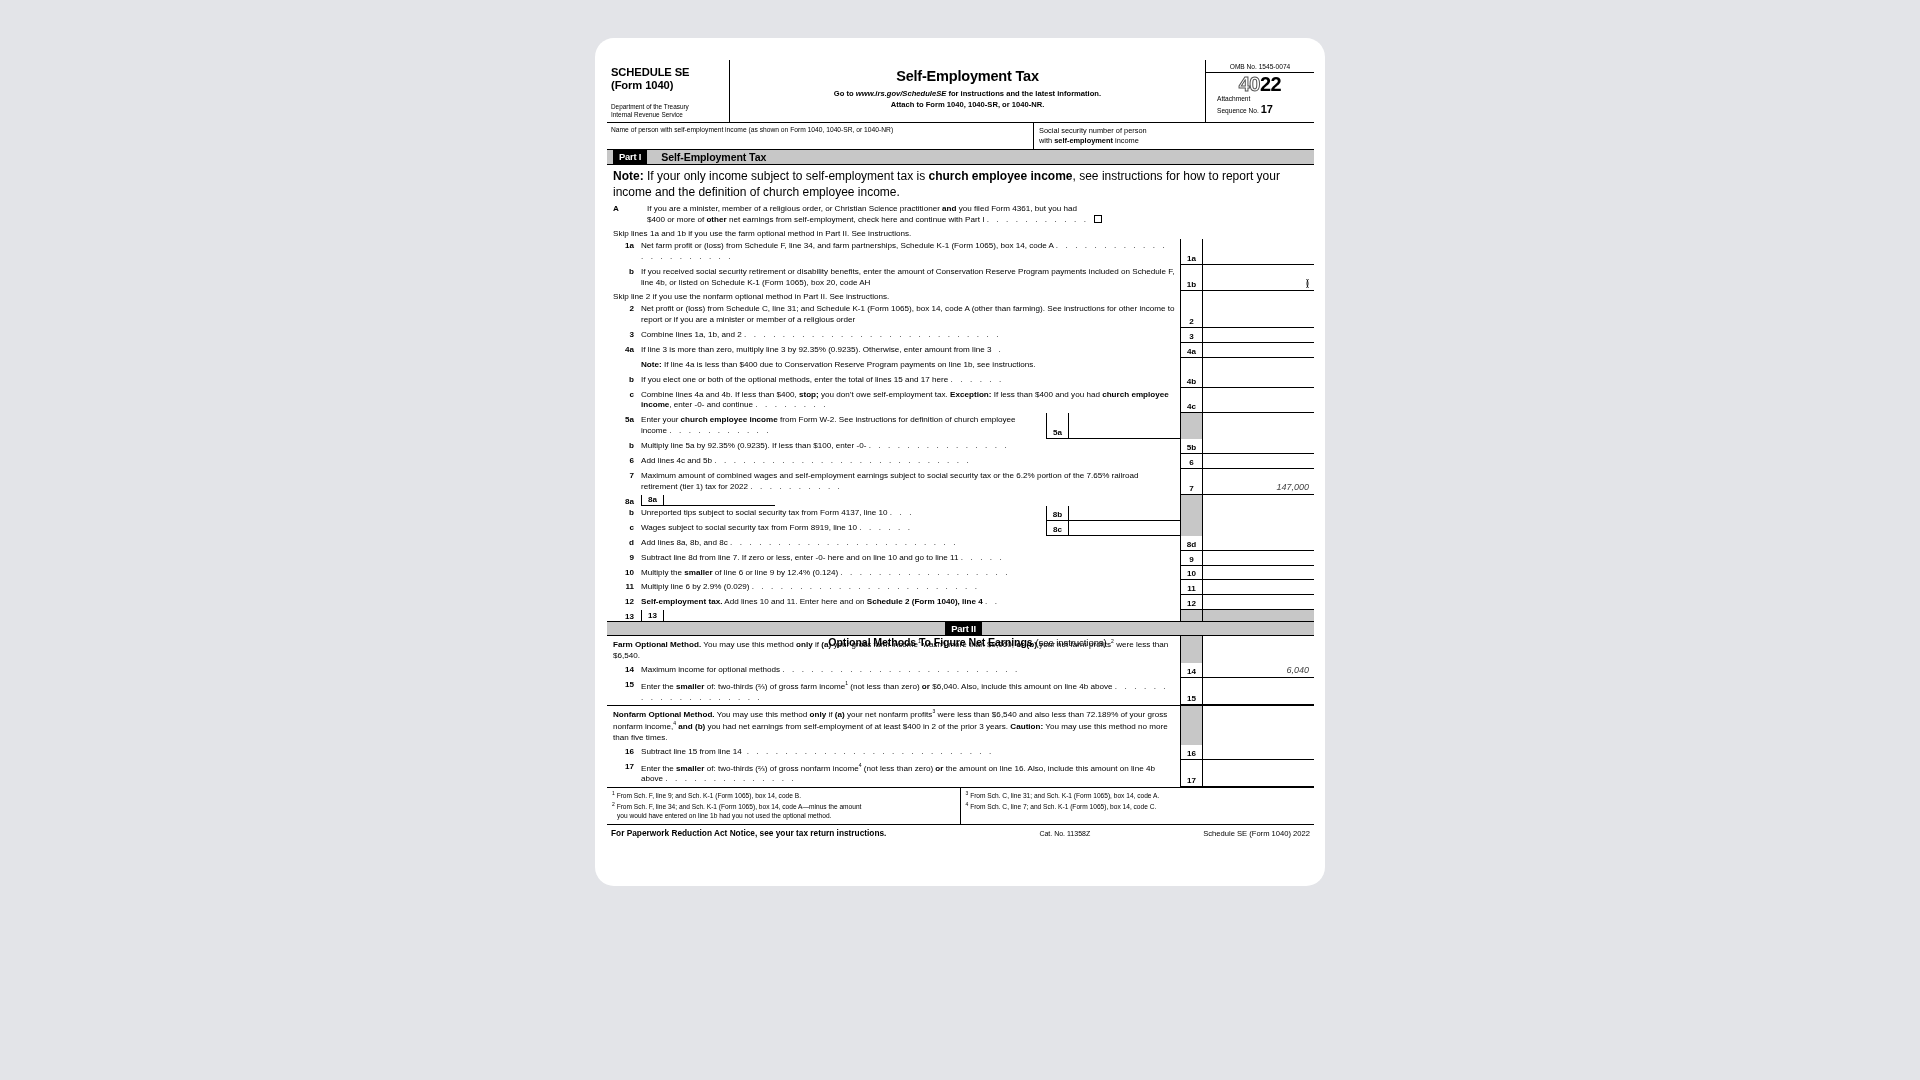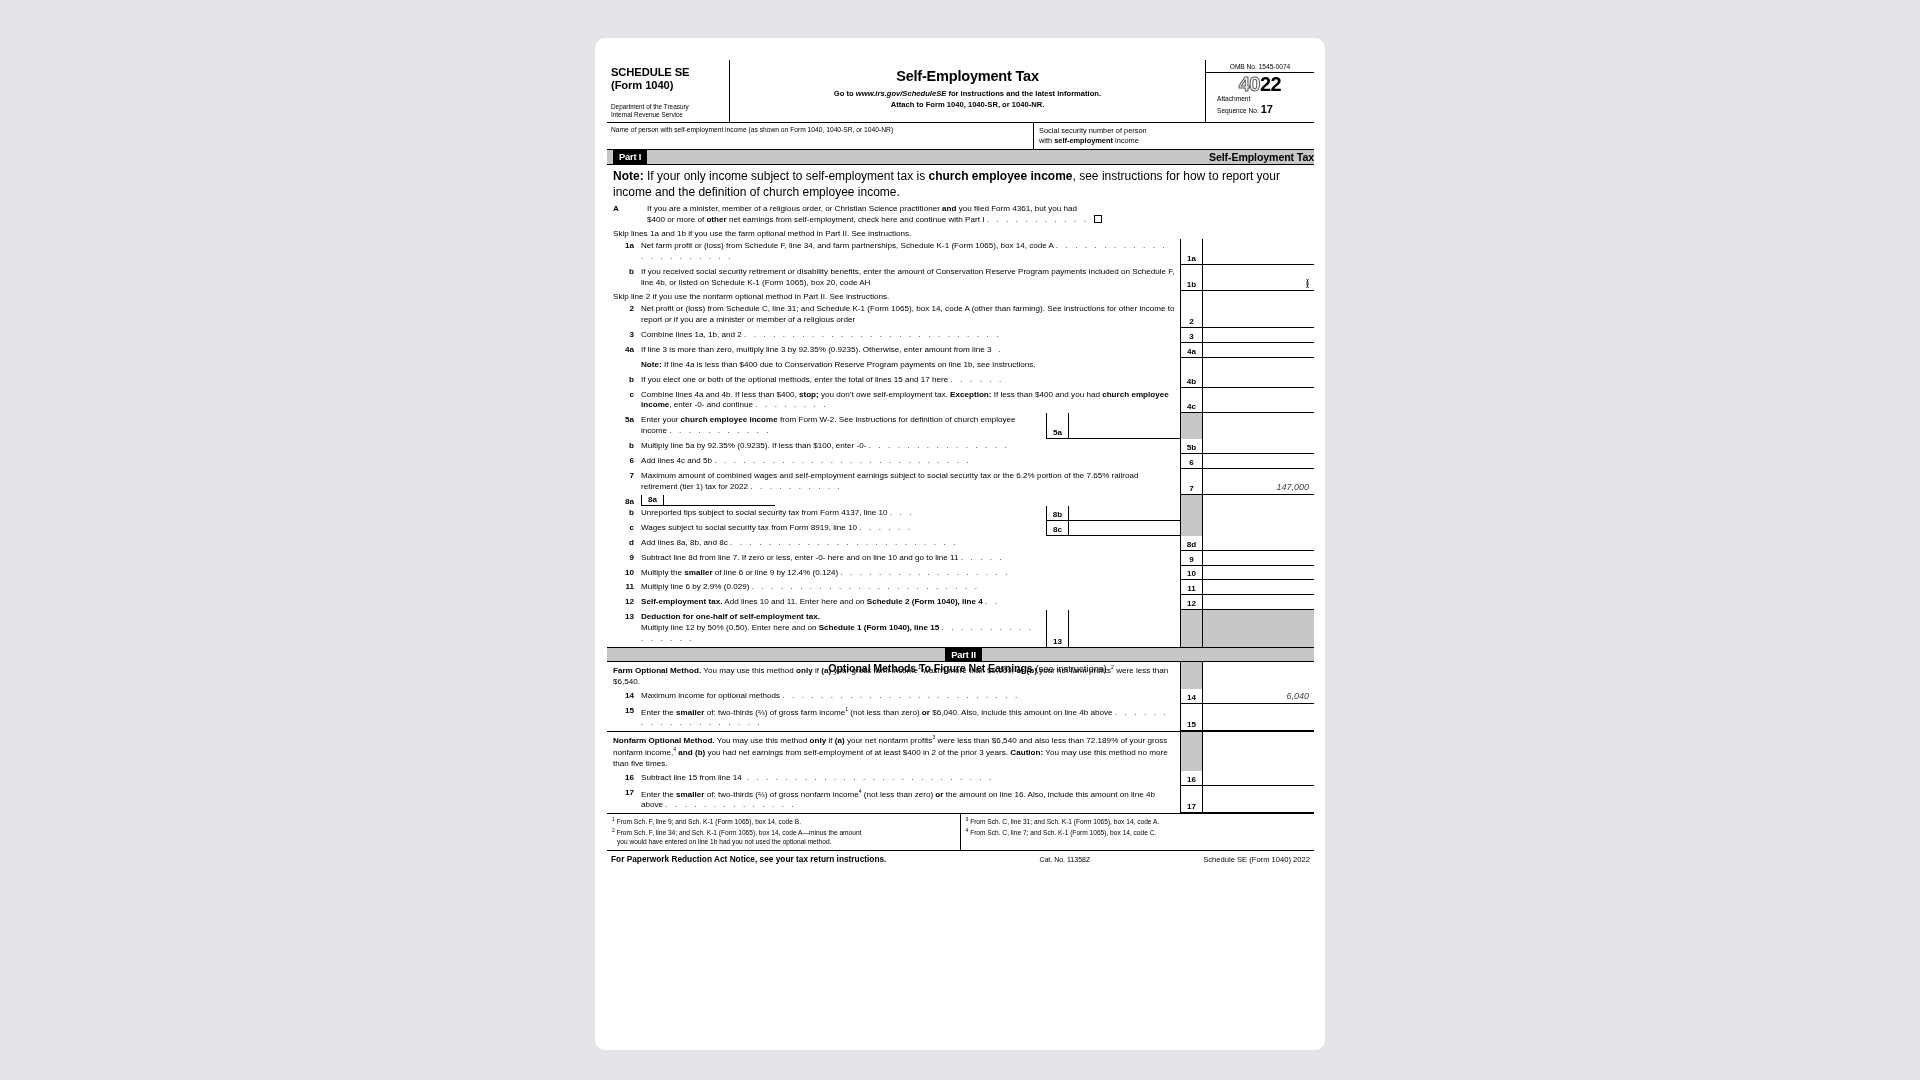--- a/index.html
+++ b/index.html
@@ -5,23 +5,23 @@
   * { box-sizing: border-box; margin: 0; padding: 0; }
   html, body {
     width: 1920px; height: 1080px;
     background: #e3e4e8;
     font-family: "Liberation Sans", sans-serif;
     overflow: hidden;
   }
   #page {
     position: absolute;
     left: 595px; top: 38px;
-    width: 730px; height: 1012px;
+    width: 730px; height: 848px;
     background: #ffffff;
-    border-radius: 10px;
+    border-radius: 19px;
     overflow: hidden;
   }
   #form {
     position: absolute;
     left: 12px; top: 22px;
     width: 707px;
     color: #000;
   }
 
   
@@ -63,21 +63,20 @@
   .namerow { display: flex; border-bottom: 1.6px solid #000; }
   .name-l { flex: 1 1 auto; padding: 3px 4px 9px 4px; border-right: 1.3px solid #000; font-size: 6.7px; }
   .name-r { width: 280px; padding: 3px 4px 3px 5px; font-size: 7.4px; line-height: 1.35; }
 
   
   .partbar {
     display: flex; align-items: center;
     background: #c7c7c7;
     border-bottom: 1.6px solid #000;
     height: 15px;
-    justify-content: space-between;
   }
   .partbar .tag {
     background: #000; color: #fff; font-weight: bold; font-size: 9.4px;
     padding: 1px 6px 2px 6px; margin-left: 6px; letter-spacing: -0.2px;
   }
   .partbar .ttl { font-size: 10.6px; font-weight: bold; margin-left: 14px; letter-spacing: -0.1px; }
   .partbar .ttl .nrm { font-weight: normal; font-size: 9.6px; }
 
   
   .note-block { padding: 3px 4px 2px 6px; font-size: 12px; line-height: 1.35; }
@@ -560,26 +559,20 @@
           <span>12</span>
         </div>
     <div class="col-amt rule-b">
           <span></span>
         </div>
   </div>
 
   <div class="ln">
     <div class="ln-left">
       <div class="ln-no">13</div>
-      <div class="ln-tx">
-        <span class="b">Deduction for one-half of self-employment tax.</span><br>
-        <span>Multiply line 12 by 50% (0.50). Enter here and on</span>
-        <span class="b">Schedule 1 (Form 1040), line 15</span>
-        <span class="dots">. . . . . . . . . . . . . . . .</span>
-      </div>
       <div class="sub">
         <div class="sub-no">
               <span>13</span>
             </div>
         <div class="sub-amt"></div>
       </div>
     </div>
     <div class="col-no shade"></div>
     <div class="col-amt shade"></div>
   </div>

